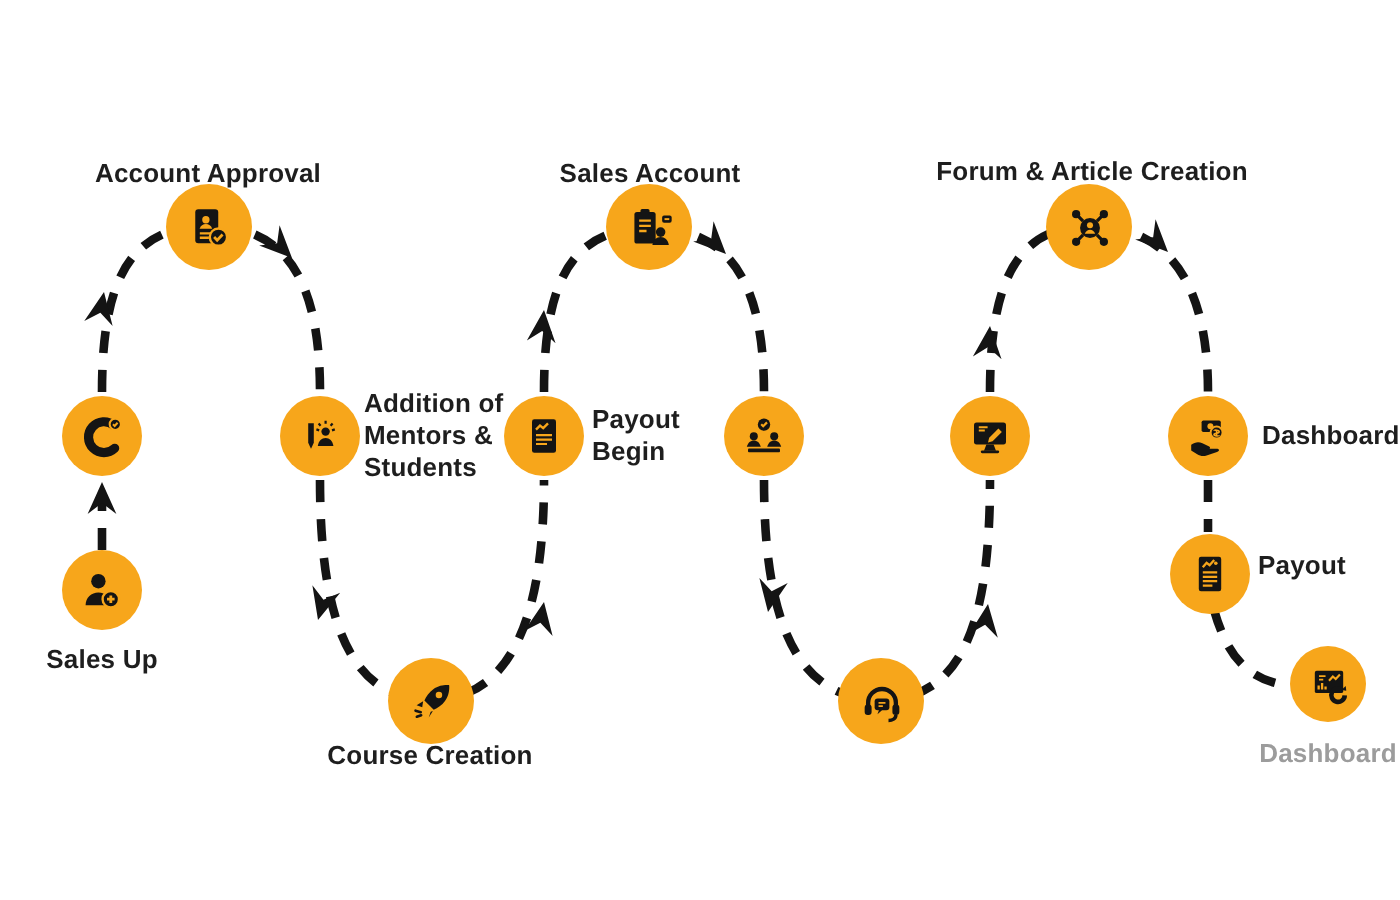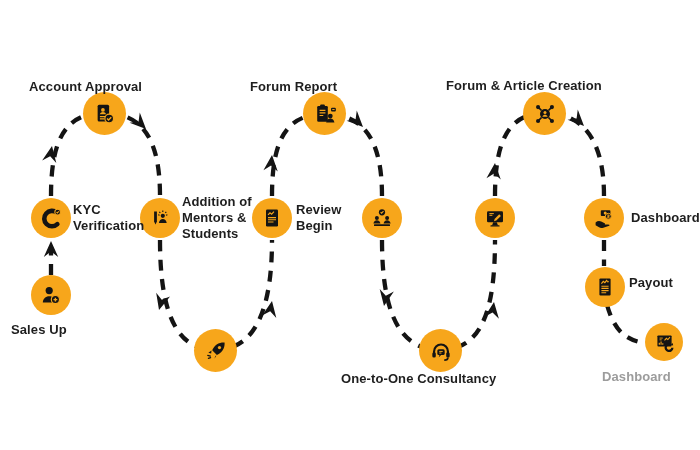--- a/index.html
+++ b/index.html
@@ -15,21 +15,21 @@
     display:flex;align-items:center;justify-content:center;
   }
   .node svg{display:block;}
   .n40{width:40px;height:40px;}
   .n43{width:43px;height:43px;}
   .n38{width:38px;height:38px;}
   .lbl{
     position:absolute;font-size:13px;font-weight:600;color:#1E1E1E;
     line-height:16px;letter-spacing:.1px;
   }
-  .lbl.center{}
+  .lbl.center{text-align:center;}
   .lbl.muted{color:#9C9C9C;}
 </style>
 </head>
 <body>
 
 <div class="stage">
 
   <svg class="flow-svg" width="700" height="450" viewBox="0 0 700 450">
     <path class="dash" d="M 51 275 L 51 247"></path>
     <path class="dash" d="M 51 196 C 51 140, 65 113, 104 113 C 143 113, 160 140, 160 196"></path>
@@ -214,24 +214,23 @@
       <rect x="4.6" y="4.6" width="14.8" height="11.6" rx="1" fill="#141414"></rect>
       <path d="M6.8 7.4h3.4M6.8 9.2h2.2" stroke="#F7A61B" stroke-width=".9"></path>
       <path d="M12 9.8l2-2.2 1.5 1.3 2.2-2.4" stroke="#F7A61B" stroke-width="1.1" fill="none"></path>
       <path d="M6.6 14.4v-2.2M8.4 14.4v-3.4M10.2 14.4v-1.6" stroke="#F7A61B" stroke-width="1.2"></path>
       <path d="M20.2 17.4a3.5 3.5 0 1 1-1.4-2.9" fill="none" stroke="#141414" stroke-width="2.4"></path>
       <path d="M20.7 12.5l.3 2.5-2.5-.4z" fill="#141414"></path>
     </svg>
   </div>
 
   <div class="lbl center" style="left:11px;top:322px;width:80px">Sales Up</div>
-  <div class="lbl" style="left:73px;top:202px;width:92px">KYC Verification</div>
   <div class="lbl center" style="left:29px;top:79px;width:150px">Account Approval</div>
   <div class="lbl" style="left:182px;top:194px;width:72px">Addition of Mentors &amp; Students</div>
-  <div class="lbl" style="left:296px;top:202px;width:48px">Review Begin</div>
-  <div class="lbl center" style="left:250px;top:79px;width:150px">Forum Report</div>
-  <div class="lbl center" style="left:341px;top:371px;width:200px">One-to-One Consultancy</div>
+  <div class="lbl center" style="left:140px;top:370px;width:150px">Course Creation</div>
+  <div class="lbl" style="left:296px;top:202px;width:48px">Payout Begin</div>
+  <div class="lbl center" style="left:250px;top:79px;width:150px">Sales Account</div>
   <div class="lbl center" style="left:446px;top:78px;width:200px">Forum &amp; Article Creation</div>
   <div class="lbl" style="left:631px;top:210px;width:70px">Dashboard</div>
   <div class="lbl" style="left:629px;top:275px;width:48px">Payout</div>
   <div class="lbl center muted" style="left:602px;top:369px;width:124px">Dashboard</div>
 
 </div>
 
 </body></html>

